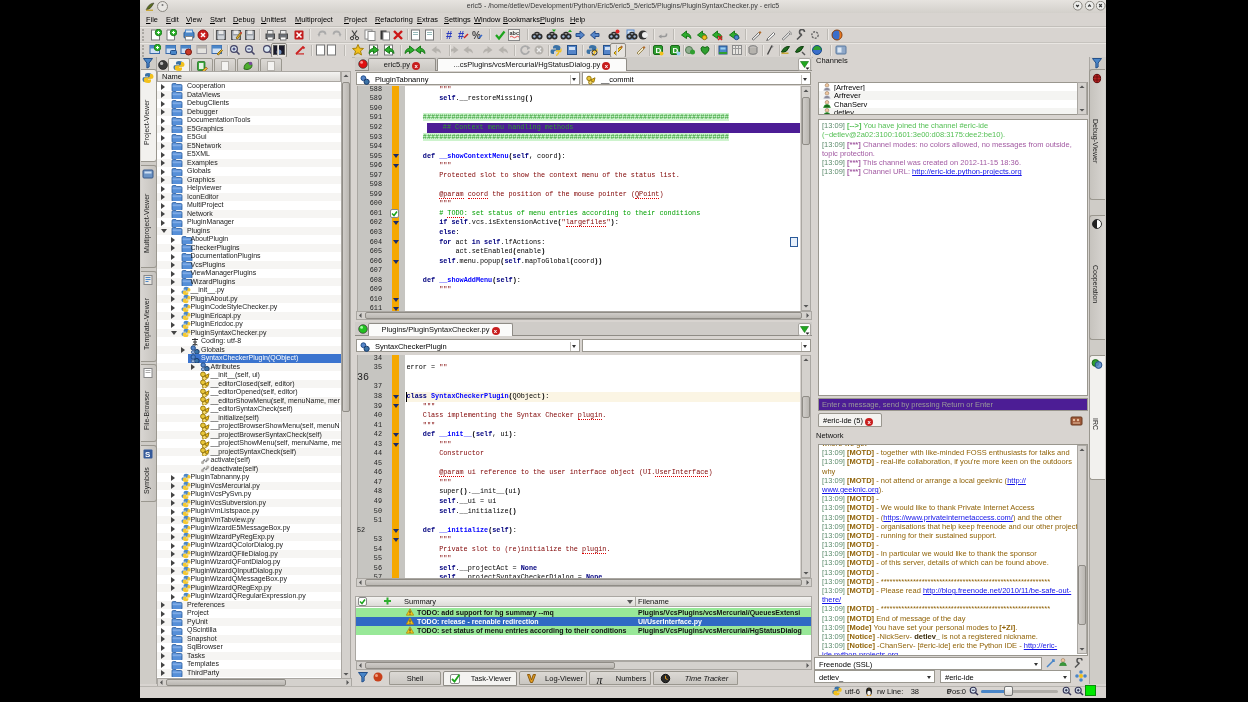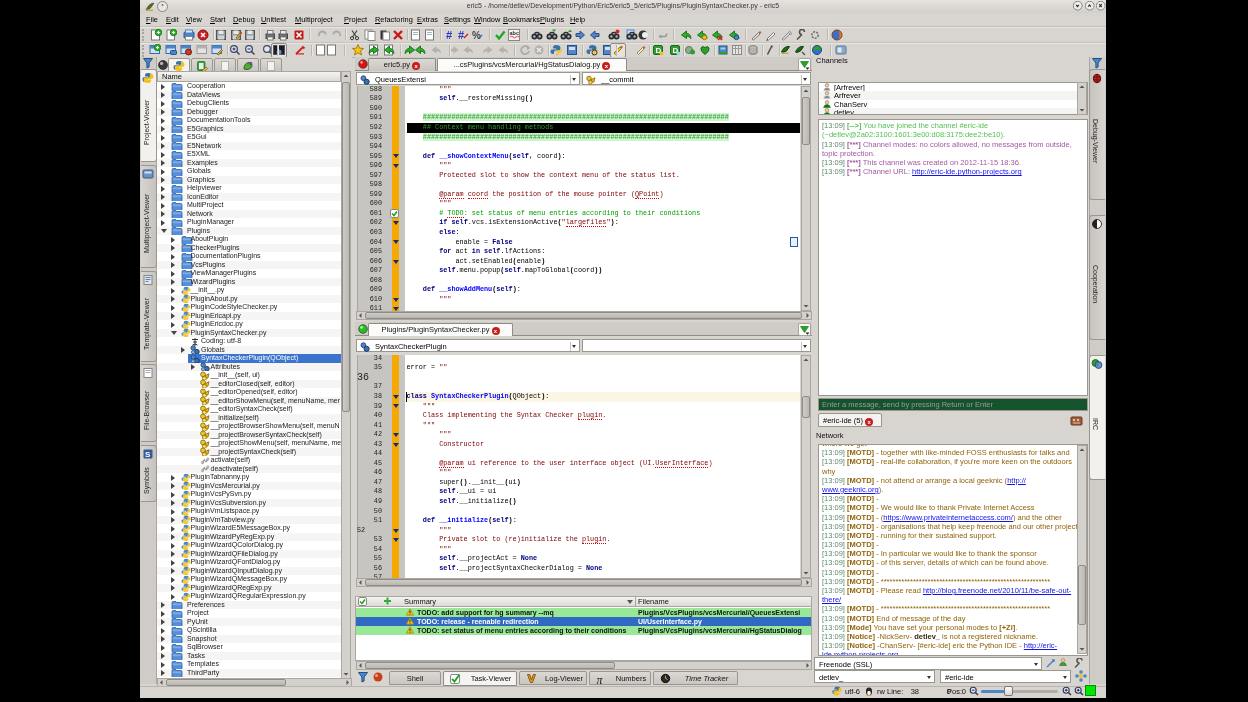--- a/index.html
+++ b/index.html
@@ -1536,21 +1536,21 @@
         <path d="M6.5 8.5 h4 l-2 2.2 Z" fill="#222"></path>
       </svg>
     </div>
     <div class="combo" style="left:216px;top:72px;width:224px">
       <span style="position:absolute;left:3px;top:2px">
         <svg width="10" height="10" viewBox="0 0 10 10">
           <circle cx="3.4" cy="3.2" r="2.4" fill="#5585c9" stroke="#24508a"></circle>
           <circle cx="6.6" cy="6.8" r="2.6" fill="#3a72a6" stroke="#1a3a6a"></circle>
         </svg>
       </span>
-      <span style="position:absolute;left:18px;top:1px">QueuesExtensi</span>
+      <span style="position:absolute;left:18px;top:1px">PluginTabnanny</span>
       <span class="cards"></span>
       <span style="position:absolute;right:8px;top:2px;height:9px;border-left:1px solid #c5c2bd"></span>
     </div>
     <div class="combo" style="left:442px;top:72px;width:229px">
       <span style="position:absolute;left:3px;top:2px">
         <svg width="10" height="10" viewBox="0 0 10 10">
           <circle cx="3" cy="3.4" r="2.2" fill="#e8c63a" stroke="#9a7a10"></circle>
           <path d="M4.5 5 L9 2.8 L7.8 7.3 Z" fill="#f3c11b" stroke="#9a7a10"></path>
           <circle cx="4.4" cy="7.4" r="1.8" fill="#f7dc6f" stroke="#9a7a10"></circle>
         </svg>
@@ -1587,33 +1587,32 @@
       <div style="height:9.55px;line-height:9.55px;font-size:6.8px;color:#222;text-align:right;padding-right:3px">608</div>
       <div style="height:9.55px;line-height:9.55px;font-size:6.8px;color:#222;text-align:right;padding-right:3px">609</div>
       <div style="height:9.55px;line-height:9.55px;font-size:6.8px;color:#222;text-align:right;padding-right:3px">610</div>
       <div style="height:9.55px;line-height:9.55px;font-size:6.8px;color:#222;text-align:right;padding-right:3px">611</div>
     </div>
     <div class="ab mono" style="left:266.5px;top:84.8px;width:393px;height:226.2px;overflow:hidden;font-size:6.8px;color:#000;">
       <div class="cl" style="">        <span class="s">"""</span></div>
       <div class="cl" style="">        <span class="k">self</span>.__restoreMissing<b>()</b></div>
       <div class="cl" style=""></div>
       <div class="cl" style="">    <span class="gb" style="background:#cdf3cd">###########################################################################</span></div>
-      <div class="cl" style="background:#000000;">    <span class="gb">## Context menu handling methods</span></div>
+      <div class="cl" style="background:#4c1d95;margin-left:20px;">    <span class="gb">## Context menu handling methods</span></div>
       <div class="cl" style="">    <span class="gb" style="background:#cdf3cd">###########################################################################</span></div>
       <div class="cl" style=""></div>
       <div class="cl" style="">    <span class="k">def</span> <span class="fn">__showContextMenu</span><b>(</b><span class="k">self</span>, coord<b>)</b>:</div>
       <div class="cl" style="">        <span class="s">"""</span></div>
       <div class="cl" style="">        <span class="s">Protected slot to show the context menu of the status list.</span></div>
       <div class="cl" style=""></div>
       <div class="cl" style="">        <span class="s"><span class="u">@param</span> <span class="u">coord</span> the position of the mouse pointer (<span class="u">QPoint</span>)</span></div>
       <div class="cl" style="">        <span class="s">"""</span></div>
       <div class="cl" style="">        <span class="c"># <span class="u">TODO</span>: set status of menu entries according to their conditions</span></div>
       <div class="cl" style="">        <span class="k">if</span> <span class="k">self</span>.vcs.isExtensionActive<b>(</b><span class="s">"<span class="u">largefiles</span>"</span><b>)</b>:</div>
       <div class="cl" style="">        <span class="k">else</span>:</div>
-      <div class="cl" style="">            enable = <span class="k">False</span></div>
       <div class="cl" style="">        <span class="k">for</span> act <span class="k">in</span> <span class="k">self</span>.lfActions:</div>
       <div class="cl" style="">            act.setEnabled<b>(</b>enable<b>)</b></div>
       <div class="cl" style="">        <span class="k">self</span>.menu.popup<b>(</b><span class="k">self</span>.mapToGlobal<b>(</b>coord<b>))</b></div>
       <div class="cl" style=""></div>
       <div class="cl" style="">    <span class="k">def</span> <span class="fn">__showAddMenu</span><b>(</b><span class="k">self</span><b>)</b>:</div>
       <div class="cl" style="">        <span class="s">"""</span></div>
     </div>
     <div class="ab" style="left:252.5px;top:154.45000000000002px;width:0px;height:0px;border-left:3.2px solid transparent;border-right:3.2px solid transparent;border-top:4.5px solid #1a2a6a;"></div>
     <div class="ab" style="left:252.5px;top:164.0px;width:0px;height:0px;border-left:3.2px solid transparent;border-right:3.2px solid transparent;border-top:4.5px solid #1a2a6a;"></div>
     <div class="ab" style="left:252.5px;top:221.3px;width:0px;height:0px;border-left:3.2px solid transparent;border-right:3.2px solid transparent;border-top:4.5px solid #1a2a6a;"></div>
@@ -1714,20 +1713,21 @@
     </div>
     <div class="ab mono" style="left:266.5px;top:353.8px;width:393px;height:224.2px;overflow:hidden;font-size:6.8px;color:#000;">
       <div class="cl" style=""></div>
       <div class="cl" style="">error = <span class="s">""</span></div>
       <div class="cl" style=""></div>
       <div class="cl" style=""></div>
       <div class="cl" style="background:#fbf5e4;"><span class="k">class</span> <span class="fn">SyntaxCheckerPlugin</span><b>(</b>QObject<b>)</b>:</div>
       <div class="cl" style="">    <span class="s">"""</span></div>
       <div class="cl" style="">    <span class="s">Class implementing the Syntax Checker <span class="u">plugin</span>.</span></div>
       <div class="cl" style="">    <span class="s">"""</span></div>
+      <div class="cl" style="">    <span class="k">def</span> <span class="fn">__init__</span><b>(</b><span class="k">self</span>, ui<b>)</b>:</div>
       <div class="cl" style="">        <span class="s">"""</span></div>
       <div class="cl" style="">        <span class="s">Constructor</span></div>
       <div class="cl" style=""></div>
       <div class="cl" style="">        <span class="s"><span class="u">@param</span> ui reference to the user interface object (UI.<span class="u">UserInterface</span>)</span></div>
       <div class="cl" style="">        <span class="s">"""</span></div>
       <div class="cl" style="">        super<b>()</b>.__init__<b>(</b>ui<b>)</b></div>
       <div class="cl" style="">        <span class="k">self</span>.__ui = ui</div>
       <div class="cl" style="">        <span class="k">self</span>.__initialize<b>()</b></div>
       <div class="cl" style=""></div>
       <div class="cl" style="">    <span class="k">def</span> <span class="fn">__initialize</span><b>(</b><span class="k">self</span><b>)</b>:</div>
@@ -1928,21 +1928,21 @@
       </svg>
     </div>
     <div class="ab" style="left:678px;top:119px;width:270px;height:277px;background:#fff;border:1px solid #9a978f;overflow:hidden;font-size:7.5px;padding:1px 3px;">
       <div style="height:9.3px;line-height:9.3px;white-space:nowrap"><span class="ts">[13:09]</span> <span class="gg"><b>[--&gt;]</b> You have joined the channel #eric-ide</span></div>
       <div style="height:9.3px;line-height:9.3px;white-space:nowrap"><span class="gg">(~detlev@2a02:3100:1601:3e00:d08:3175:dee2:be10).</span></div>
       <div style="height:9.3px;line-height:9.3px;white-space:nowrap"><span class="ts">[13:09]</span> <span class="pp"><b>[***]</b> Channel modes: no colors allowed, no messages from outside,</span></div>
       <div style="height:9.3px;line-height:9.3px;white-space:nowrap"><span class="pp">topic protection.</span></div>
       <div style="height:9.3px;line-height:9.3px;white-space:nowrap"><span class="ts">[13:09]</span> <span class="pp"><b>[***]</b> This channel was created on 2012-11-15 18:36.</span></div>
       <div style="height:9.3px;line-height:9.3px;white-space:nowrap"><span class="ts">[13:09]</span> <span class="pp"><b>[***]</b> Channel URL: </span><a class="lk">http://eric-ide.python-projects.org</a></div>
     </div>
-    <div class="ab" style="left:678px;top:398px;width:270px;height:13px;background:#14532d;border:1px solid #9a978f;font-size:7.5px;line-height:11px;padding-left:3px;color:#9a9a9a;">Enter a message, send by pressing Return or Enter</div>
+    <div class="ab" style="left:678px;top:398px;width:270px;height:13px;background:#4c1d95;border:1px solid #9a978f;font-size:7.5px;line-height:11px;padding-left:3px;color:#9a9a9a;">Enter a message, send by pressing Return or Enter</div>
     <div class="ab" style="left:678px;top:413px;width:64px;height:14px;background:#f4f3f1;border:1px solid #9a978f;border-radius:2px 2px 0 0;font-size:7.5px;padding:2px 0 0 4px;">#eric-ide (5) <span class="closeic">x</span></div>
     <div class="ab" style="left:930px;top:414px;width:13px;height:13px;">
       <svg width="13" height="13" viewBox="0 0 13 13">
         <rect x="1" y="3" width="11" height="8" rx="1" fill="#a05a3a" stroke="#6a3a20"></rect>
         <circle cx="4" cy="6" r="1.2" fill="#e8c0a0"></circle>
         <circle cx="8" cy="6" r="1.2" fill="#e8c0a0"></circle>
         <path d="M3 9 h7" stroke="#e8c0a0"></path>
       </svg>
     </div>
     <div class="ab" style="left:676px;top:431px;width:80px;height:10px;font-size:7.5px;color:#111;">Network</div>

